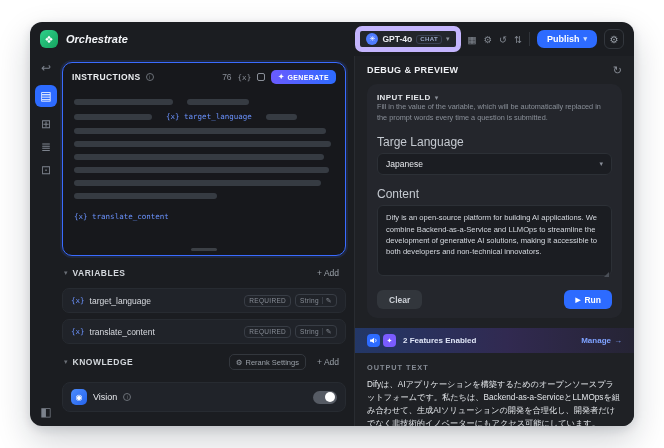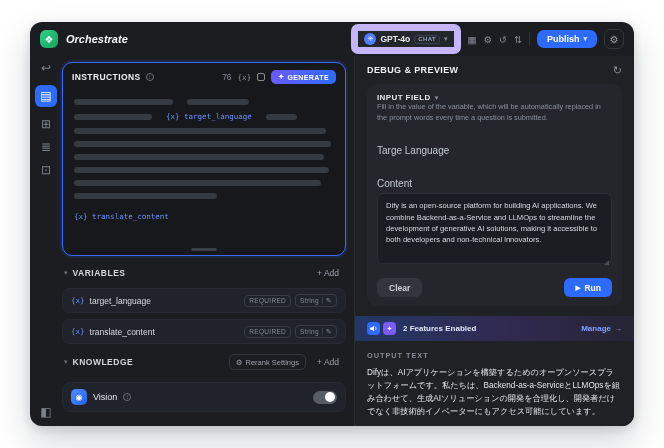--- a/index.html
+++ b/index.html
@@ -17,21 +17,21 @@
     box-shadow:0 14px 34px rgba(16,24,40,.20), 0 3px 10px rgba(16,24,40,.12);
     display:flex; flex-direction:column; overflow:hidden;
     color:#e8eaee;
   }
   
   .topbar { flex:0 0 34px; display:flex; align-items:center; padding:0 10px; gap:8px; }
   .logo { width:18px; height:18px; border-radius:6px; background:linear-gradient(135deg,#2fd08a,#15a35f);
           display:flex; align-items:center; justify-content:center; color:#fff; font-size:10px; }
   .app-title { font-size:11px; font-weight:bold; color:#f2f4f7;font-style:italic; }
   .topbar-right { margin-left:auto; display:flex; align-items:center; gap:7px; }
-  .model-chip { display:flex; align-items:center; gap:4px; background:#23262b; border:7px solid #c4b5fd;
+  .model-chip { display:flex; align-items:center; gap:4px; background:#23262b; border:5px solid #c4b5fd;
                 border-radius:7px; padding:2px 6px; cursor:pointer; }
   .model-ico { width:12px; height:12px; border-radius:50%; background:#4f7cff; color:#fff;
                display:flex; align-items:center; justify-content:center; font-size:7px; }
   .model-name { font-size:8.5px; font-weight:bold; color:#e8eaee; }
   .model-badge { font-size:6px; font-weight:bold; color:#9aa7c7; border:1px solid #3a4152;
                  border-radius:3px; padding:0.5px 3px; letter-spacing:.4px; }
   .chev { font-size:7px; color:#8a8f98; }
   .tico { font-size:9.5px; color:#858b94; cursor:pointer; }
   .tb-divider { width:1px; height:14px; background:#30343a; }
   .btn-publish { background:#2d6bff; color:#fff; font-size:9px; font-weight:bold; border-radius:7px;
@@ -94,21 +94,21 @@
   
   .debug { flex:1; min-width:0; background:#1f2125; border-left:1px solid #292c31;
            padding:9px 12px; display:flex; flex-direction:column; }
   .debug-head { display:flex; align-items:flex-start; }
   .debug-title { font-size:9px; font-weight:bold; letter-spacing:.4px; color:#eef0f3; }
   .refresh { margin-left:auto; color:#8a8f98; font-size:11px; cursor:pointer; line-height:1; }
   .input-card { background:#24262c; border-radius:10px; padding:9px 10px; margin-top:8px; }
   .if-head { display:flex; align-items:center; gap:4px; cursor:pointer; }
   .if-title { font-size:8px; font-weight:bold; letter-spacing:.4px; color:#e4e7eb; }
   .if-desc { font-size:7.3px; color:#8a9099; line-height:1.45; }
-  .fld-label { font-size:10px; color:#c5cad1; margin-top:22px; font-weight:500; }
+  .fld-label { font-size:12px; color:#c5cad1; margin-top:12px; font-weight:500; }
   .select { margin-top:4px; background:#1b1d22; border:1px solid #2c3036; border-radius:6px;
             padding:5px 8px; display:flex; align-items:center; font-size:8.5px; color:#e8eaee; cursor:pointer; }
   .select .chev { margin-left:auto; }
   .textarea { margin-top:4px; width:100%; background:#1b1d22; border:1px solid #2c3036; border-radius:6px;
               padding:6px 8px; font-size:7.6px; color:#d6dae0; line-height:1.5; min-height:56px;
               font-family:"Liberation Sans", sans-serif; resize:none; position:relative; }
   .ta-wrap { position:relative; }
   .ta-wrap::after { content:""; position:absolute; right:3px; bottom:3px; width:0; height:0;
                     border-left:5px solid transparent; border-bottom:5px solid #4a4f57; }
   .btn-row { display:flex; margin-top:10px; align-items:center; }
@@ -301,20 +301,24 @@
       </div>
 
       <div class="input-card">
         <div class="if-head">
           <span class="if-title">INPUT FIELD</span>
           <span class="chev">▾</span>
         </div>
         <div class="if-desc">Fill in the value of the variable, which will be automatically replaced in the prompt words every time a question is submitted.</div>
 
         <div class="fld-label">Targe Language</div>
+        <div class="select">
+          <span>Japanese</span>
+          <span class="chev">▾</span>
+        </div>
 
         <div class="fld-label">Content</div>
         <div class="ta-wrap">
           <textarea class="textarea" rows="5" style="">Dify is an open-source platform for building AI applications. We combine Backend-as-a-Service and LLMOps to streamline the development of generative AI solutions, making it accessible to both developers and non-technical innovators.</textarea>
         </div>
 
         <div class="btn-row">
           <div class="btn-clear">Clear</div>
           <div class="btn-run">
             <span class="play">▶</span>

